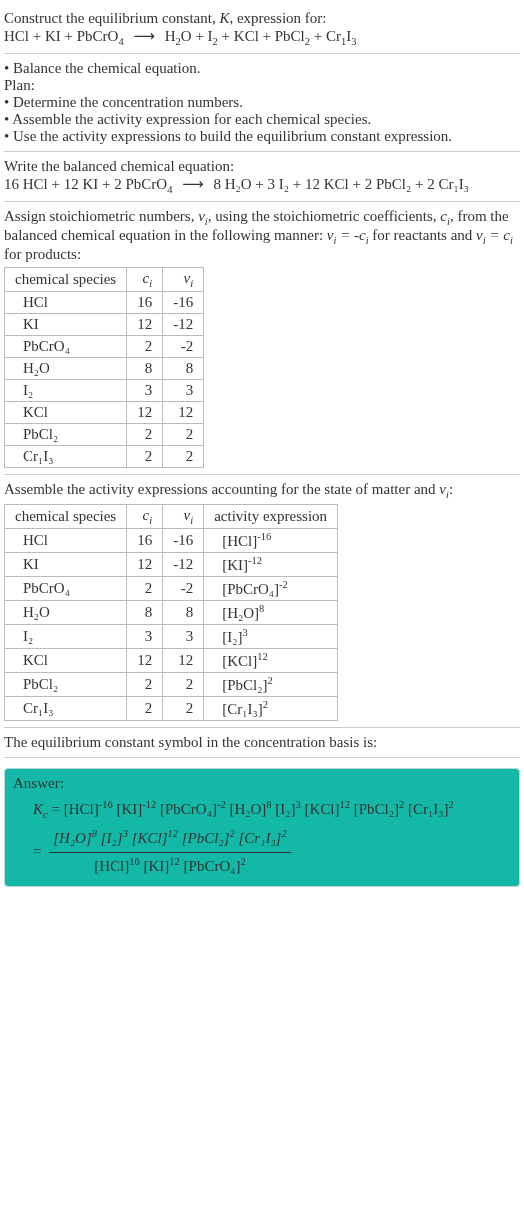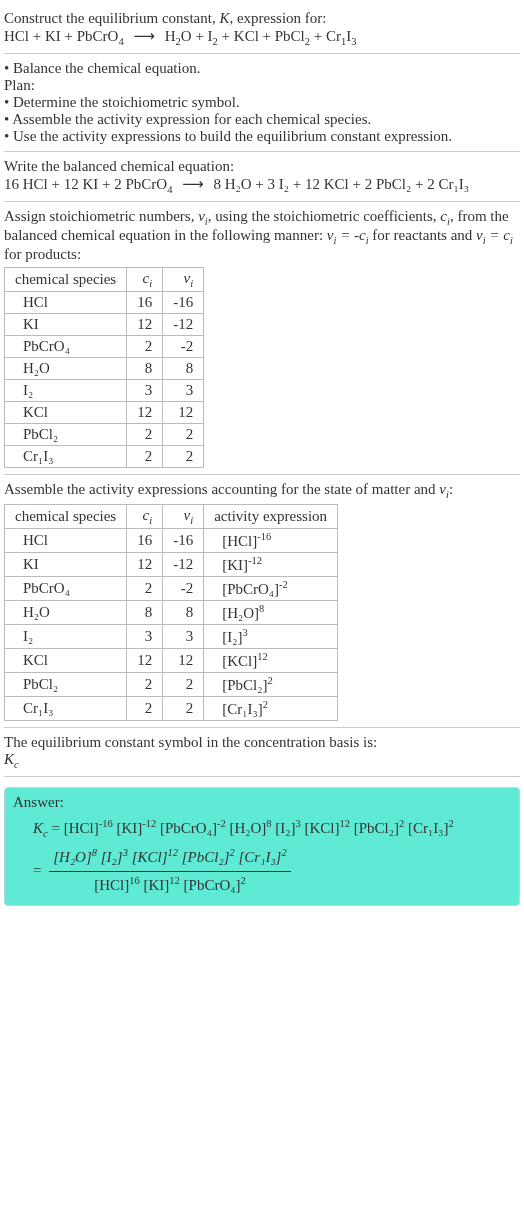--- a/index.html
+++ b/index.html
@@ -26,21 +26,21 @@
   }
   table.data th, table.data td {
     border: 1px solid #bbb;
     padding: 2px 10px;
     text-align: right;
     font-weight: normal;
   }
   table.data th { text-align: right; }
   table.data td.l { text-align: left; padding-left: 18px; }
   .answer-box {
-    background: #5eead4;
+    background: #14b8a6;
     border: 1px solid #b8d8dd;
     border-radius: 4px;
     padding: 6px 8px;
     margin-top: 4px;
   }
   .answer-label { font-family: Georgia, serif; margin-bottom: 4px; }
   .kc-line { margin-left: 20px; line-height: 1.8; }
   .frac {
     display: inline-block;
     vertical-align: middle;
@@ -61,21 +61,21 @@
   <div>
     <span>HCl + KI + PbCrO</span><span class="sub">4</span>
     <span class="arrow">⟶</span>
     <span>H<span class="sub">2</span>O + I<span class="sub">2</span> + KCl + PbCl<span class="sub">2</span> + Cr<span class="sub">1</span>I<span class="sub">3</span></span>
   </div>
 </div>
 
 <div class="section">
   <div>• <span>Balance the chemical equation.</span></div>
   <div>Plan:</div>
-  <div>• <span>Determine the stoichiometric symbol.</span></div>
+  <div>• <span>Determine the concentration numbers.</span></div>
   <div>• <span>Assemble the activity expression for each chemical species.</span></div>
   <div>• <span>Use the activity expressions to build the equilibrium constant expression.</span></div>
 </div>
 
 <div class="section">
   <div>Write the balanced chemical equation:</div>
   <div>
     <span>16 HCl + 12 KI + 2 PbCrO</span><span class="sub">4</span>
     <span class="arrow">⟶</span>
     <span>8 H₂O + 3 I₂ + 12 KCl + 2 PbCl₂ + 2 Cr₁I₃</span>
@@ -196,21 +196,20 @@
           <td>2</td>
           <td>2</td>
           <td class="l"><span>[Cr₁I₃]</span><span class="sup">2</span></td>
         </tr>
   </tbody>
     </table>
 </div>
 
 <div class="section">
   <div>The equilibrium constant symbol in the concentration basis is:</div>
-  <div><span class="ital">K<span class="sub">c</span></span></div>
 </div>
 
 <div class="section" style="border-bottom:none">
   <div class="answer-box">
     <div class="answer-label">Answer:</div>
     <div class="kc-line">
       <span class="ital">K<span class="sub">c</span></span> =
       <span id="ans-line1"><span>[HCl]</span><span class="sup">-16</span> <span>[KI]</span><span class="sup">-12</span> <span>[PbCrO₄]</span><span class="sup">-2</span> <span>[H₂O]</span><span class="sup">8</span> <span>[I₂]</span><span class="sup">3</span> <span>[KCl]</span><span class="sup">12</span> <span>[PbCl₂]</span><span class="sup">2</span> <span>[Cr₁I₃]</span><span class="sup">2</span> </span>
     </div>
     <div class="kc-line">

